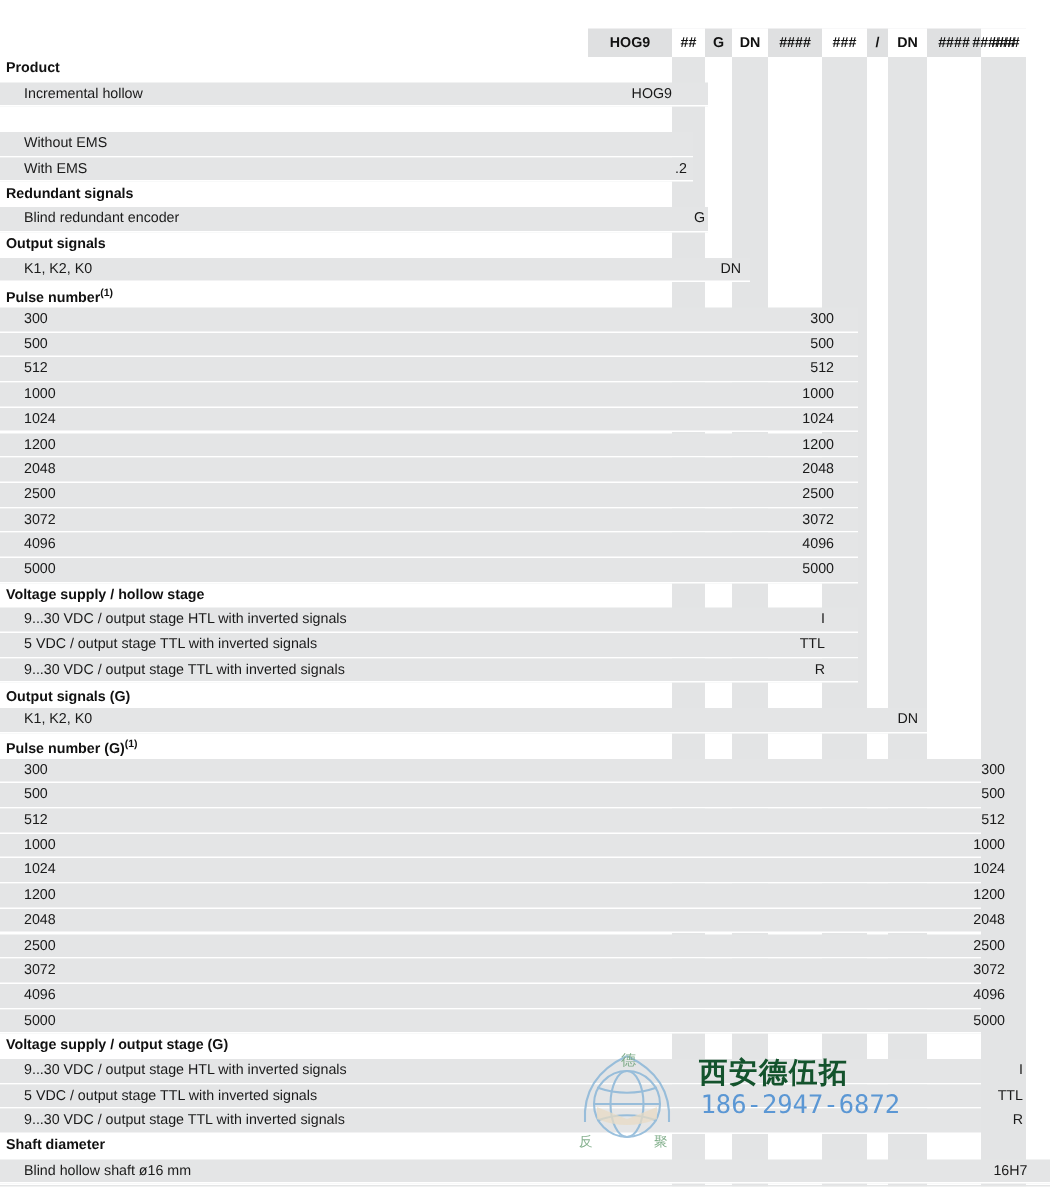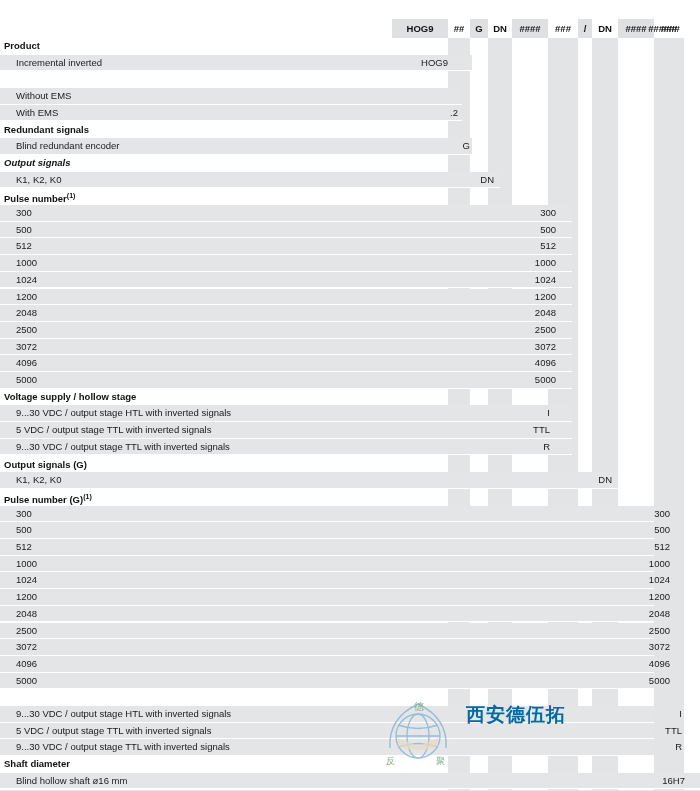--- a/index.html
+++ b/index.html
@@ -125,21 +125,21 @@
     position: absolute;
     left: 2px; top: 4px;
     width: 68px; height: 72px;
     opacity: 0.85;
   }
   #watermark .cn-name {
     position: absolute;
     left: 84px; top: 8px;
     font-size: 19px;
     font-weight: bold;
-    color: #0369a1;
+    color: #14532d;
     letter-spacing: 1px;
     font-family: "DejaVu Sans", sans-serif;
   }
   #watermark .phone {
     position: absolute;
     left: 85px; top: 33px;
     font-size: 17px;
     color: #5b97d4;
     font-family: "DejaVu Sans Mono", monospace;
     letter-spacing: 0px;
@@ -181,21 +181,21 @@
       <div class="hdr-cell " style="left: 630px; width: 68px;">######</div>
     </div>
 
   <div id="rows">
       <div class="row group" style="top: 38px; width: 700px;">
         <div class="band" style="width: 472px;"></div>
         <div class="lbl">Product</div>
       </div>
       <div class="row item" style="top: 54.7px; width: 700px;">
         <div class="band" style="width: 472px;"></div>
-        <div class="lbl">Incremental inverted</div>
+        <div class="lbl">Incremental hollow</div>
         <div class="val" style="right: 252px;">HOG9</div>
       </div>
       <div class="row group" style="top: 71.4px; width: 700px;">
         <div class="band" style="width: 462px;"></div>
       </div>
       <div class="row item" style="top: 88.1px; width: 700px;">
         <div class="band" style="width: 462px;"></div>
         <div class="lbl">Without EMS</div>
       </div>
       <div class="row item" style="top: 104.8px; width: 700px;">
@@ -205,21 +205,21 @@
       </div>
       <div class="row group" style="top: 121.5px; width: 700px;">
         <div class="band" style="width: 472px;"></div>
         <div class="lbl">Redundant signals</div>
       </div>
       <div class="row item" style="top: 138.2px; width: 700px;">
         <div class="band" style="width: 472px;"></div>
         <div class="lbl">Blind redundant encoder</div>
         <div class="val" style="right: 230px;">G</div>
       </div>
-      <div class="row group" style="top: 154.9px; width: 700px; font-style: italic;">
+      <div class="row group" style="top: 154.9px; width: 700px;">
         <div class="band" style="width: 500px;"></div>
         <div class="lbl">Output signals</div>
       </div>
       <div class="row item" style="top: 171.6px; width: 700px;">
         <div class="band" style="width: 500px;"></div>
         <div class="lbl">K1, K2, K0</div>
         <div class="val" style="right: 206px;">DN</div>
       </div>
       <div class="row group" style="top: 188.3px; width: 700px;">
         <div class="band" style="width: 572px;"></div>
@@ -362,20 +362,21 @@
         <div class="lbl">4096</div>
         <div class="val" style="right: 30px;">4096</div>
       </div>
       <div class="row item" style="top: 672.6px; width: 700px;">
         <div class="band" style="width: 654px;"></div>
         <div class="lbl">5000</div>
         <div class="val" style="right: 30px;">5000</div>
       </div>
       <div class="row group" style="top: 689.3px; width: 700px;">
         <div class="band" style="width: 654px;"></div>
+        <div class="lbl">Voltage supply / output stage (G)</div>
       </div>
       <div class="row item" style="top: 706px; width: 700px;">
         <div class="band" style="width: 654px;"></div>
         <div class="lbl">9...30 VDC / output stage HTL with inverted signals</div>
         <div class="val" style="right: 18px;">I</div>
       </div>
       <div class="row item" style="top: 722.7px; width: 700px;">
         <div class="band" style="width: 654px;"></div>
         <div class="lbl">5 VDC / output stage TTL with inverted signals</div>
         <div class="val" style="right: 18px;">TTL</div>
@@ -411,15 +412,16 @@
         <path d="M14 49 Q34 42 54 49"></path>
         <path d="M34 6 Q4 20 6 50"></path>
         <path d="M34 6 Q64 20 62 50"></path>
       </g>
       <path d="M14 40 L34 48 L54 40 L54 48 Q34 56 14 48 Z" fill="#e8d9bf" opacity="0.75"></path>
       <text x="30" y="12" font-size="10" fill="#6fa37a" font-family="DejaVu Sans, sans-serif">德</text>
       <text x="2" y="66" font-size="9" fill="#6fa37a" font-family="DejaVu Sans, sans-serif">反</text>
       <text x="52" y="66" font-size="9" fill="#6fa37a" font-family="DejaVu Sans, sans-serif">聚</text>
     </svg>
     <div class="cn-name">西安德伍拓</div>
+    <div class="phone">186-2947-6872</div>
   </div>
 
 </div>
 
 </body></html>

